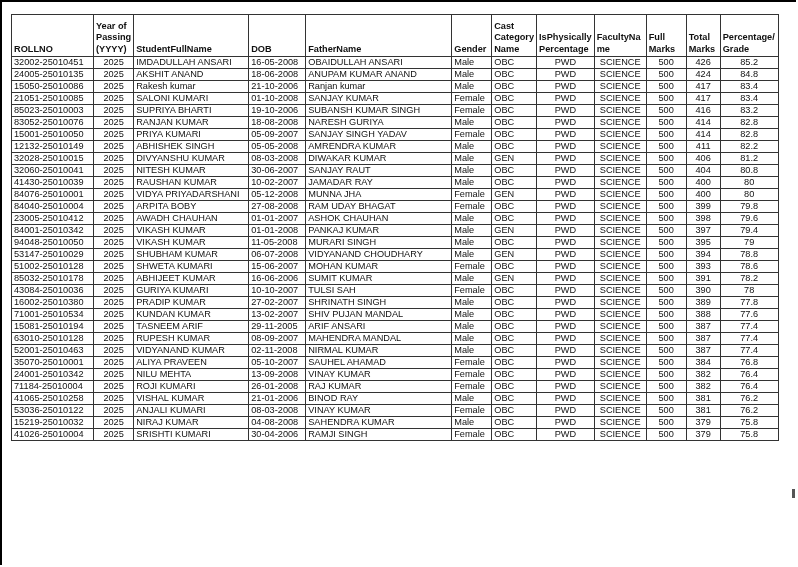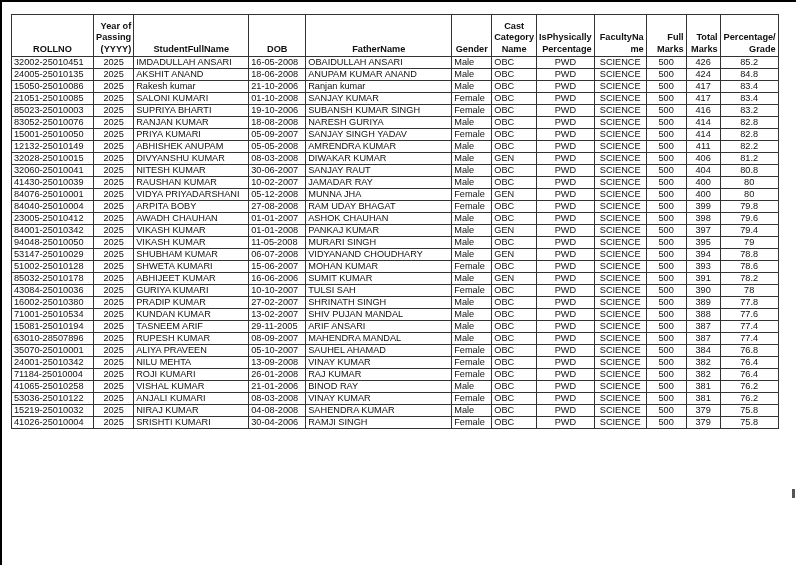--- a/index.html
+++ b/index.html
@@ -16,22 +16,22 @@
   }
   table { border-collapse: collapse; table-layout: fixed; }
   th, td {
     border: 1px solid #333; padding: 0 2px; height: 11px; line-height: 11px;
     white-space: nowrap; overflow: hidden;
   }
   th {
     font-weight: bold; vertical-align: bottom; line-height: 11.5px;
     height: 40px; padding-bottom: 1px;
   }
-  th.l { text-align: center; }
-  th.c { text-align: right; }
+  th.l { text-align: left; }
+  th.c { text-align: left; }
   td.c { text-align: center; }
   td.l { text-align: left; }
   table { border: 1.5px solid #111; }
   .cursor {
     position: absolute; left: 792px; top: 489px; width: 3px; height: 9px; background: #555;
   }
 </style>
 </head>
 <body>
 
@@ -164,21 +164,21 @@
           <td class="l">OBC</td>
           <td class="c">PWD</td>
           <td class="c">SCIENCE</td>
           <td class="c">500</td>
           <td class="c">414</td>
           <td class="c">82.8</td>
         </tr>
         <tr>
           <td class="l">12132-25010149</td>
           <td class="c">2025</td>
-          <td class="l">ABHISHEK ANUPAM</td>
+          <td class="l">ABHISHEK SINGH</td>
           <td class="l">05-05-2008</td>
           <td class="l">AMRENDRA KUMAR</td>
           <td class="l">Male</td>
           <td class="l">OBC</td>
           <td class="c">PWD</td>
           <td class="c">SCIENCE</td>
           <td class="c">500</td>
           <td class="c">411</td>
           <td class="c">82.2</td>
         </tr>
@@ -386,25 +386,39 @@
           <td class="l">ARIF ANSARI</td>
           <td class="l">Male</td>
           <td class="l">OBC</td>
           <td class="c">PWD</td>
           <td class="c">SCIENCE</td>
           <td class="c">500</td>
           <td class="c">387</td>
           <td class="c">77.4</td>
         </tr>
         <tr>
-          <td class="l">63010-28507896</td>
+          <td class="l">63010-25010128</td>
           <td class="c">2025</td>
           <td class="l">RUPESH KUMAR</td>
           <td class="l">08-09-2007</td>
           <td class="l">MAHENDRA MANDAL</td>
+          <td class="l">Male</td>
+          <td class="l">OBC</td>
+          <td class="c">PWD</td>
+          <td class="c">SCIENCE</td>
+          <td class="c">500</td>
+          <td class="c">387</td>
+          <td class="c">77.4</td>
+        </tr>
+        <tr>
+          <td class="l">52001-25010463</td>
+          <td class="c">2025</td>
+          <td class="l">VIDYANAND KUMAR</td>
+          <td class="l">02-11-2008</td>
+          <td class="l">NIRMAL KUMAR</td>
           <td class="l">Male</td>
           <td class="l">OBC</td>
           <td class="c">PWD</td>
           <td class="c">SCIENCE</td>
           <td class="c">500</td>
           <td class="c">387</td>
           <td class="c">77.4</td>
         </tr>
         <tr>
           <td class="l">35070-25010001</td>

